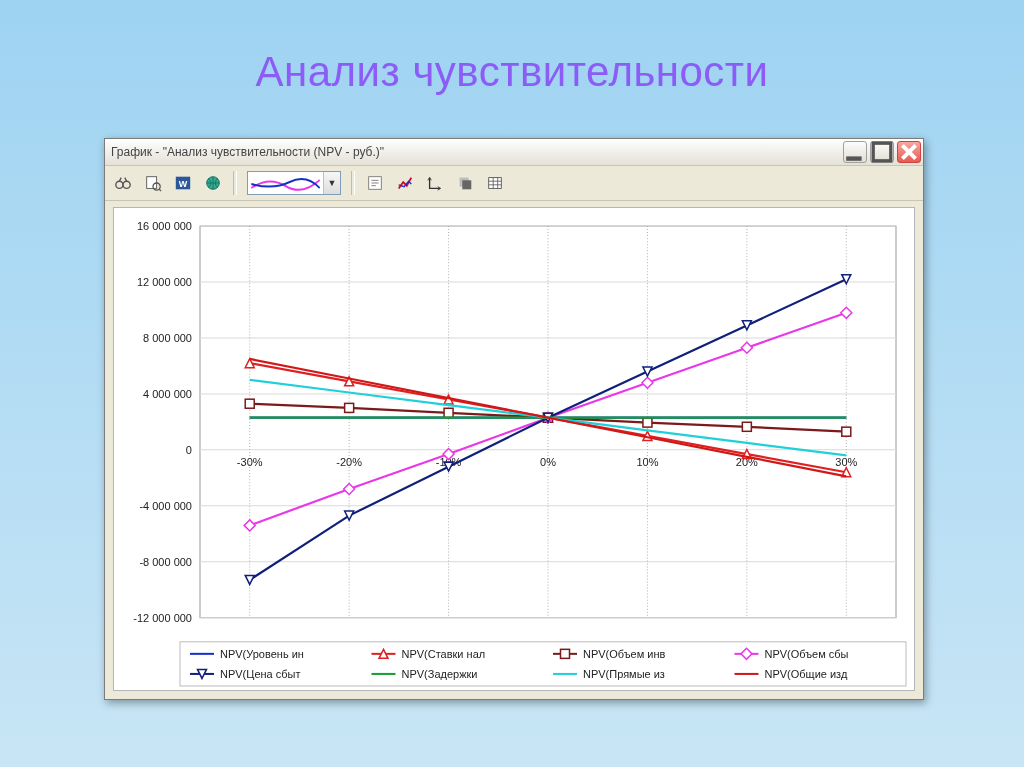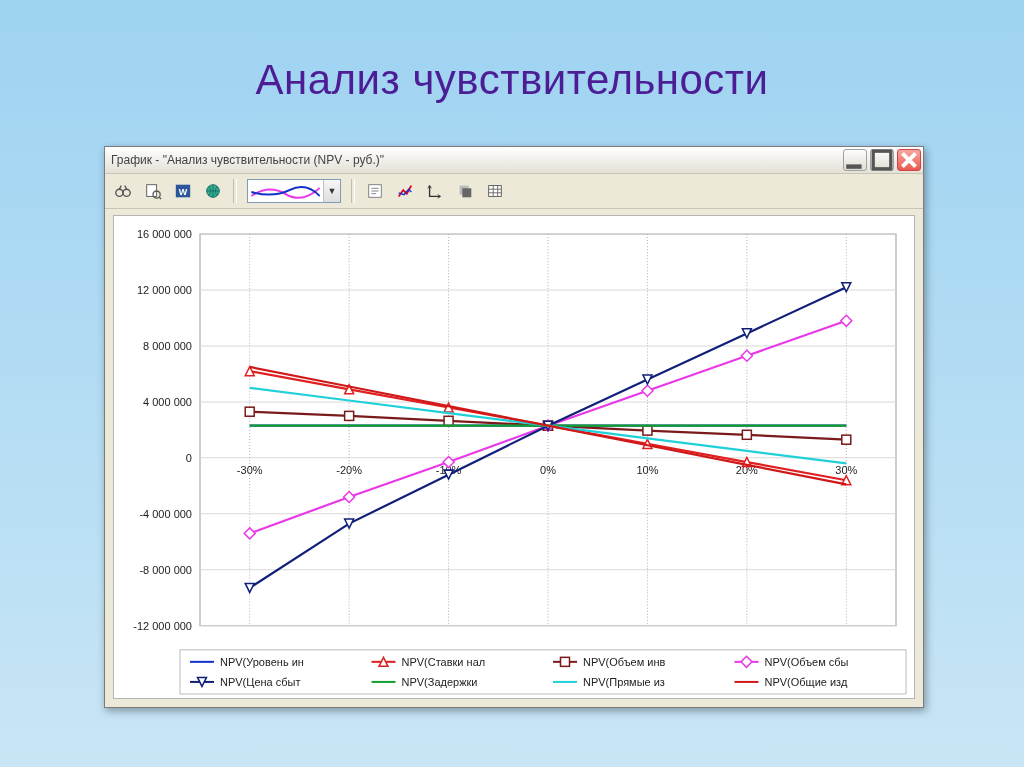--- a/index.html
+++ b/index.html
@@ -1,18 +1,18 @@
 <!DOCTYPE html>
 <html><head>
 <meta charset="utf-8">
 <style>
 html,body{margin:0;padding:0;width:1024px;height:767px;font-family:Arial,Tahoma,sans-serif;overflow:hidden}
 body{background:linear-gradient(to bottom,#9ed3f2 0%,#c8e5f5 100%)}
 .slide{width:1024px;height:767px;position:relative}
-h1{font-weight:400;font-size:42px;color:#4c1d95;text-align:center;margin:8px;padding:48px 0 24px 0;letter-spacing:.5px}
+h1{font-weight:400;font-size:42px;color:#8b5cf6;text-align:center;margin:0;padding:48px 0 24px 0;letter-spacing:.5px}
 .window{position:absolute;left:104px;top:138px;width:818px;height:560px;background:#ece9d8;border:1px solid #7b7b7b;box-shadow:2px 3px 8px rgba(0,0,0,.35)}
 .titlebar{height:26px;background:linear-gradient(to bottom,#fff 0%,#f3f2ee 40%,#e4e1d6 100%);display:flex;align-items:center;font-size:12px;color:#444;border-bottom:1px solid #c9c5b6;padding:0 2px 0 6px}
 .titlebar .title{flex:1;white-space:nowrap;overflow:hidden}
 .winbtns{display:flex;gap:3px}
 .winbtn{width:22px;height:20px;border:1px solid #a0a0a0;background:linear-gradient(to bottom,#fdfdfd,#e0ddd2);border-radius:3px;display:flex;align-items:center;justify-content:center;font-size:11px;color:#555}
 .winbtn.close{background:linear-gradient(to bottom,#f7a7a0,#e85a4f);color:#fff;border-color:#c44}
 .toolbar{height:34px;background:#ece9d8;border-bottom:1px solid #c9c5b6;display:flex;align-items:center;padding:0 8px;gap:10px}
 .tbtn{width:20px;height:20px;display:flex;align-items:center;justify-content:center;font-size:14px;color:#333}
 .tbtn svg{width:18px;height:18px}
 .styledrop{width:92px;height:22px;background:#fff;border:1px solid #7f9db9;position:relative;display:flex;align-items:center}

